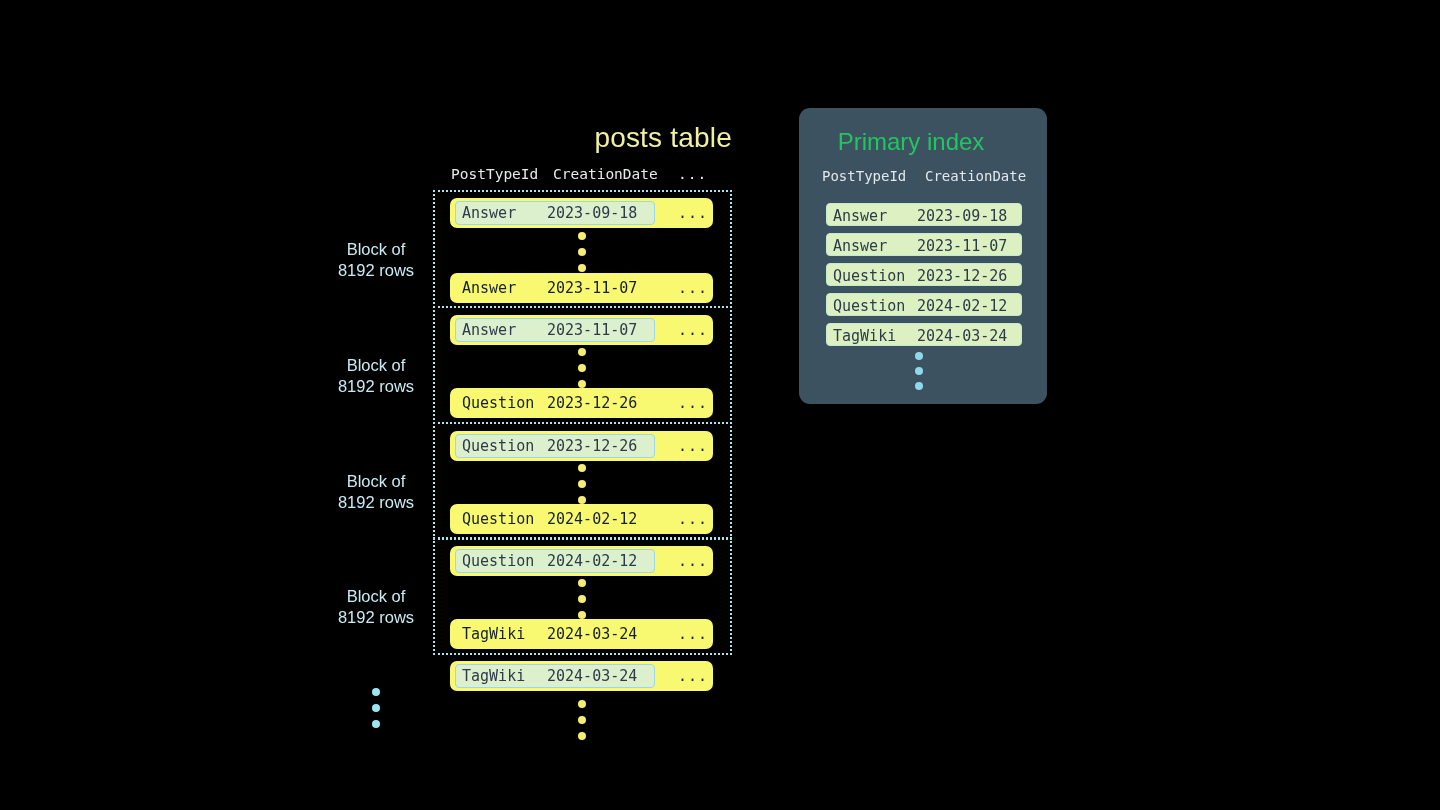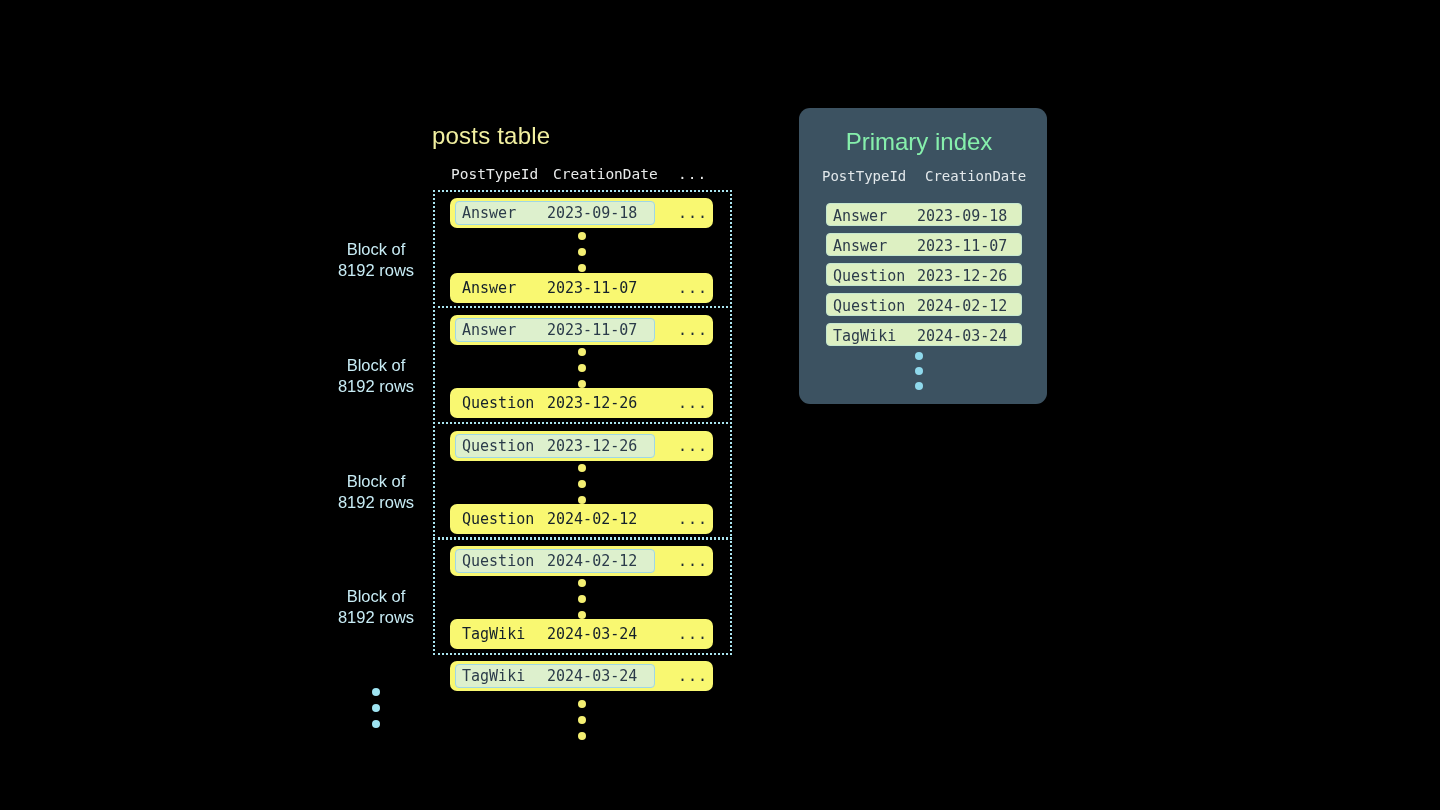--- a/index.html
+++ b/index.html
@@ -7,22 +7,22 @@
     width: 1440px; height: 810px;
     background: #000000;
     overflow: hidden;
     font-family: "Liberation Sans", sans-serif;
   }
   .stage { position: relative; width: 1440px; height: 810px; }
 
   
   .posts-title {
     position: absolute; left: 432px; top: 122px; width: 300px;
-    text-align: left;
-    font-size: 24px; color: #f2f0a0; letter-spacing: .2px;
+    text-align: right;
+    font-size: 28px; color: #f2f0a0; letter-spacing: .2px;
   }
   .col-headers {
     position: absolute; left: 433px; top: 166px; width: 298px;
     height: 20px;
     font-family: "DejaVu Sans Mono", monospace;
     font-size: 14.5px; color: #e8eaea;
   }
   .col-headers span { position: absolute; top: 0; }
   .ch-posttype  { left: 18px; }
   .ch-creation  { left: 120px; }
@@ -89,23 +89,23 @@
 
   
   .index-panel {
     position: absolute;
     left: 799px; top: 108px;
     width: 248px; height: 296px;
     background: #3c5261;
     border-radius: 11px;
   }
   .index-title {
-    position: absolute; left: 8px; top: 20px; width: 224px;
+    position: absolute; left: 0; top: 20px; width: 224px;
     text-align: center;
-    font-size: 24px; color: #86efac;
+    font-size: 24px; color: #22c55e;
   }
   .index-headers {
     position: absolute; left: 0; top: 60px; width: 248px; height: 20px;
     font-family: "DejaVu Sans Mono", monospace;
     font-size: 14px; color: #e2e8eb;
   }
   .index-headers span { position: absolute; top: 0; }
   .ih-posttype { left: 23px; }
   .ih-creation { left: 126px; }
 

